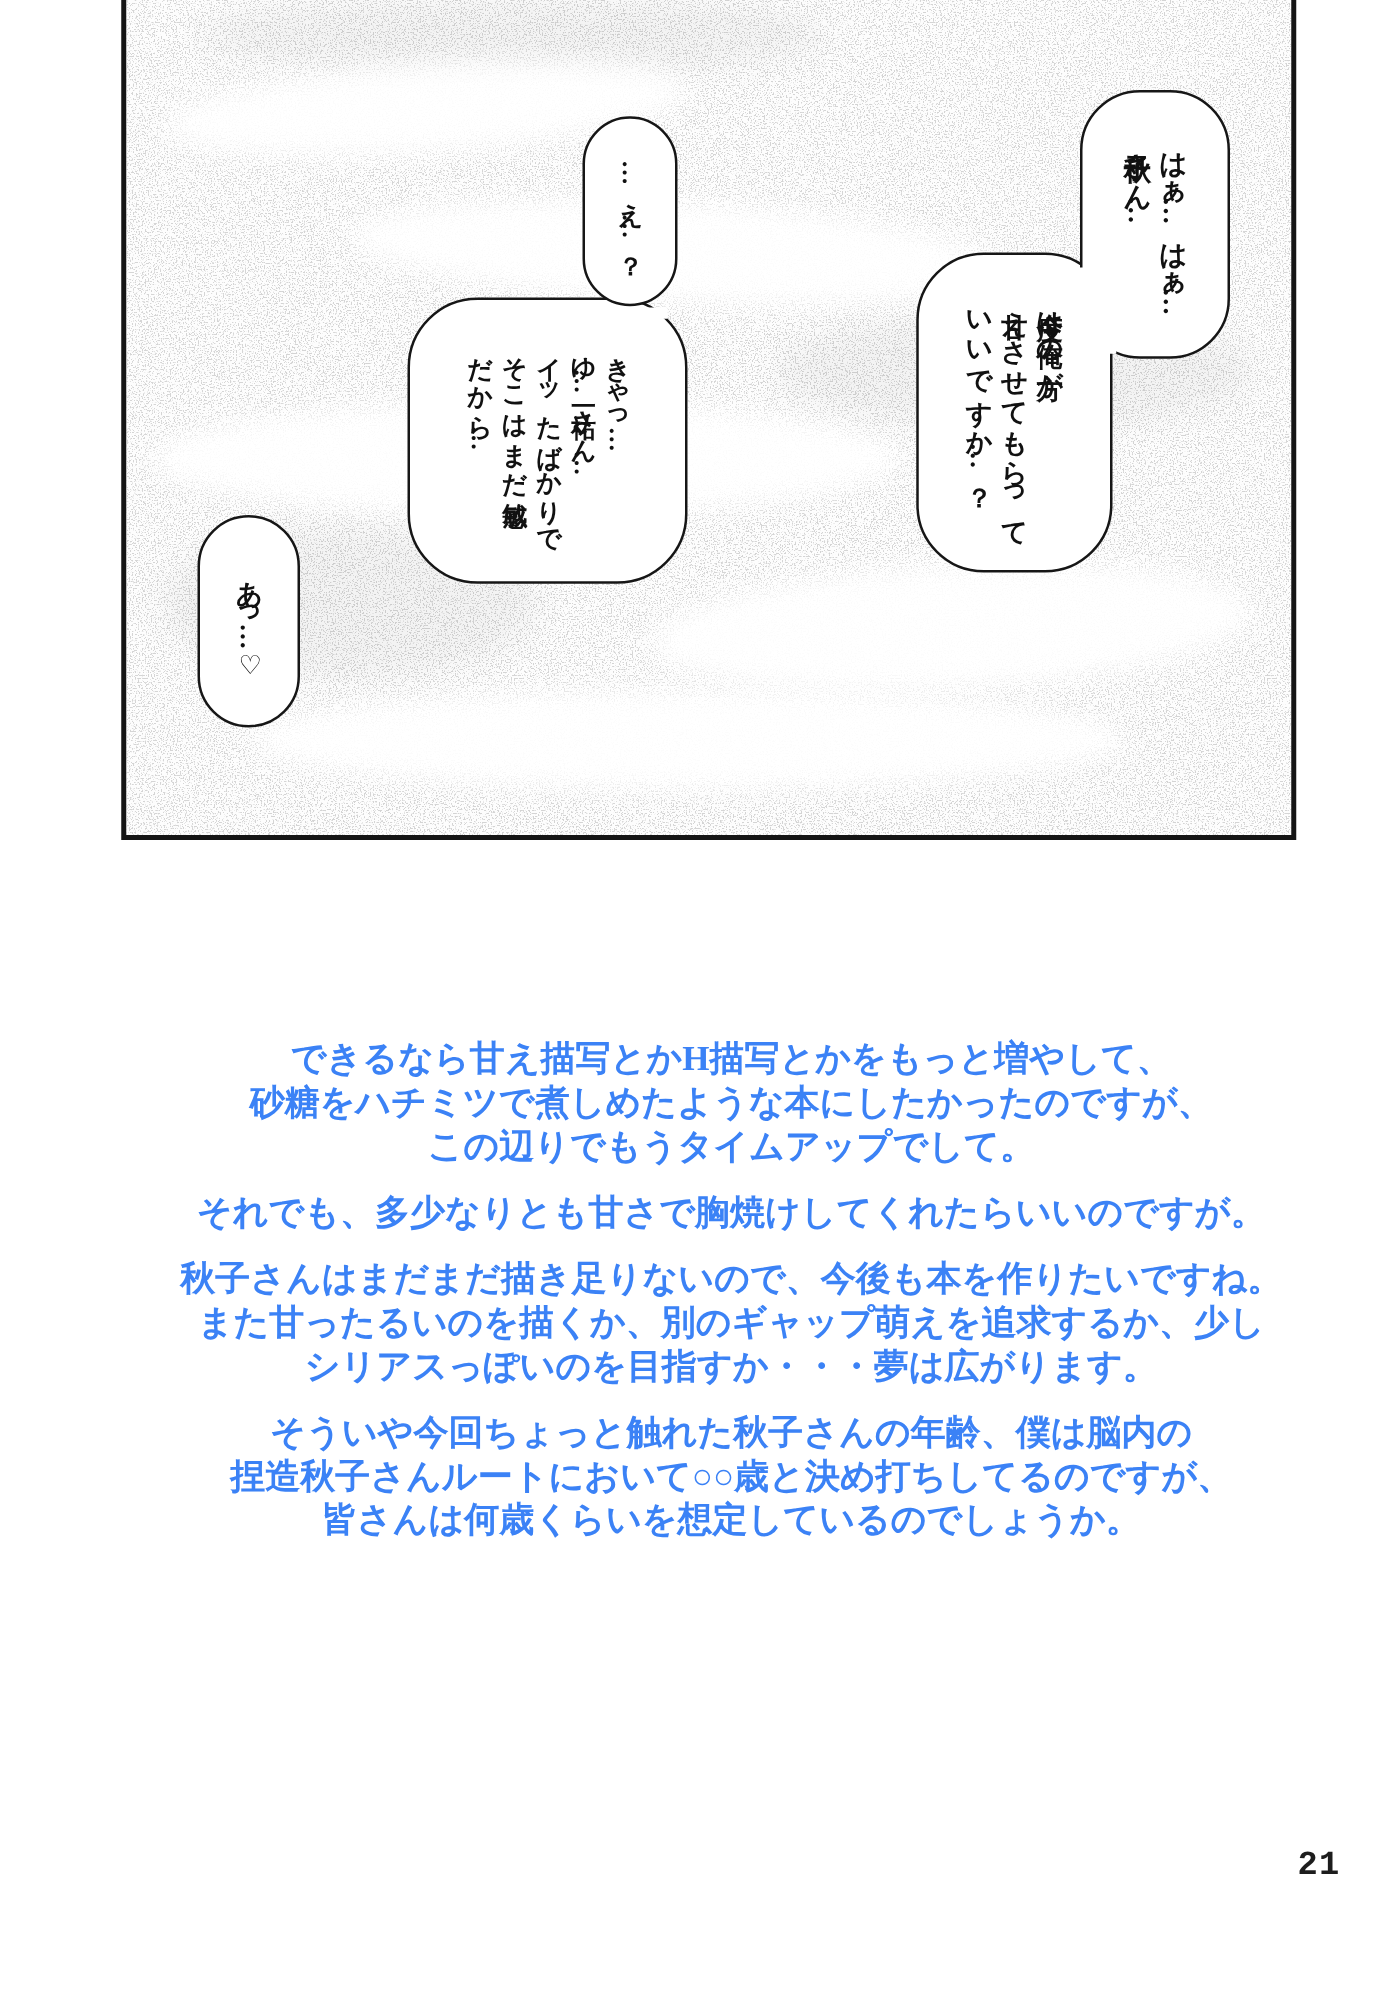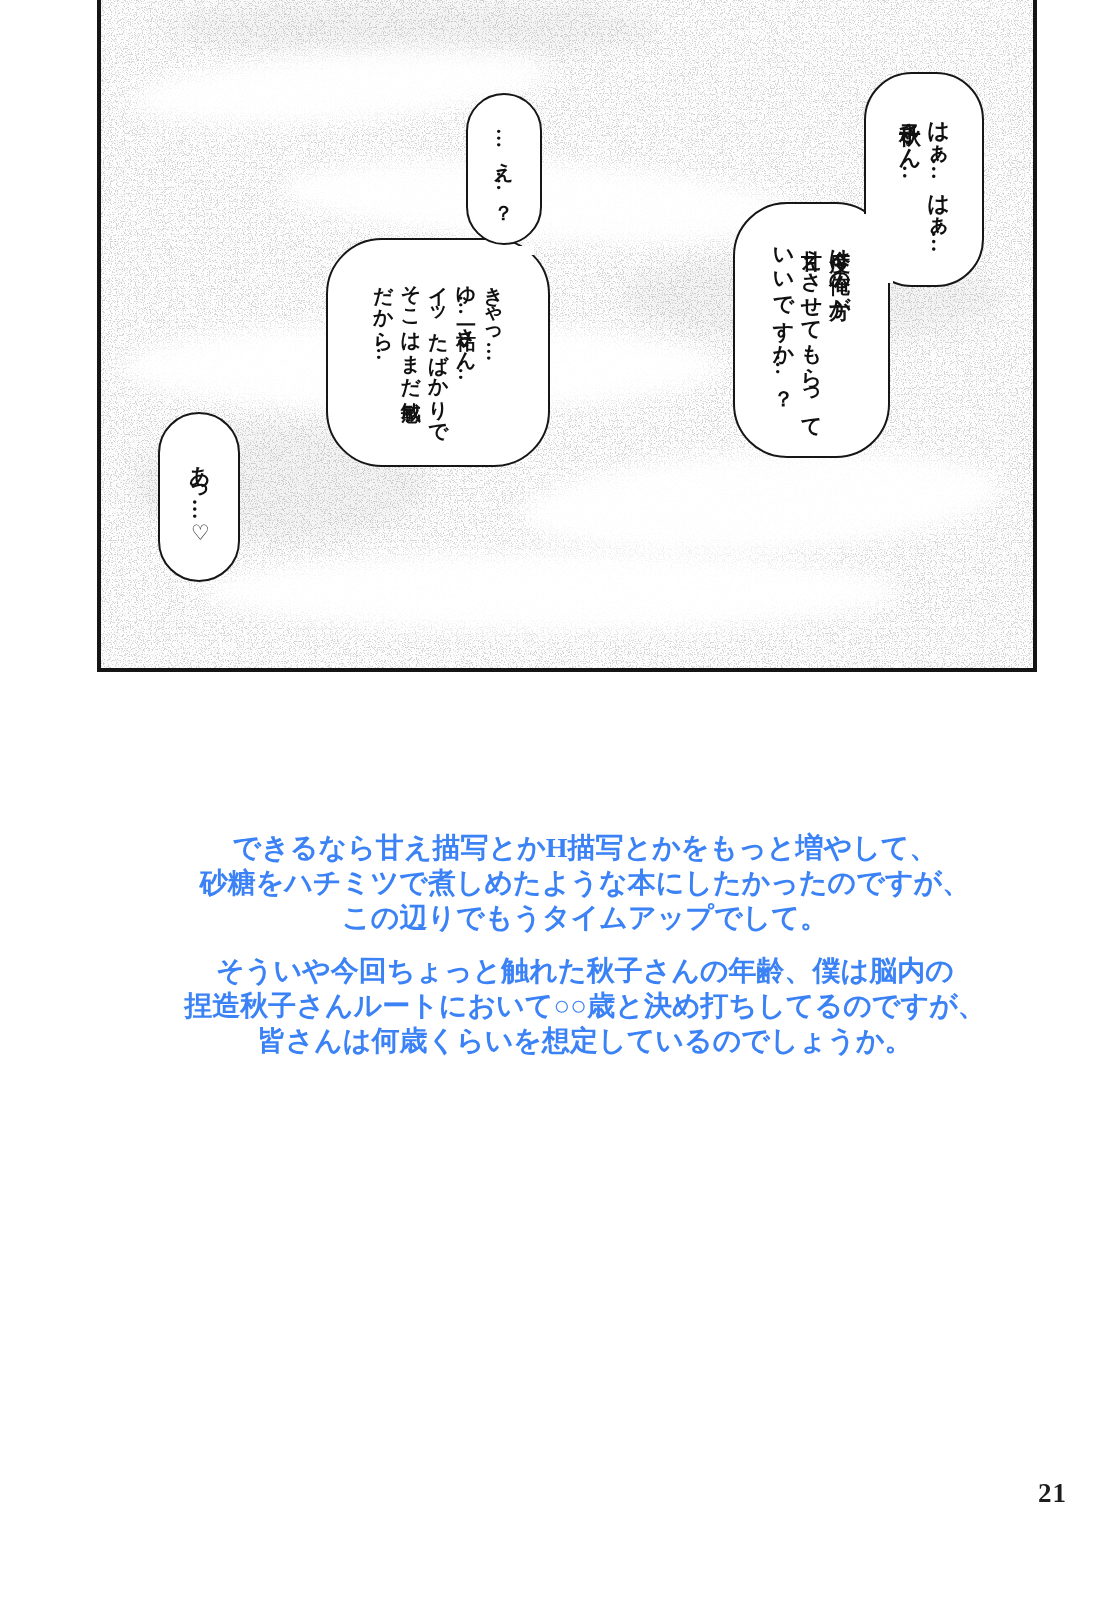--- a/index.html
+++ b/index.html
@@ -50,21 +50,21 @@
   }
   .afterword p{margin:0 0 18px 0;white-space:pre-line;font-weight:600;}
 
   
   .footer-logo{
     position:absolute;left:85px;top:1396px;width:1000px;text-align:center;
     font-size:26px;color:#1a1a1a;letter-spacing:0.32em;word-spacing:0.8em;
   }
   .page-number{
     position:absolute;left:1038px;top:1478px;
-    font-family:Liberation Serif, serif;
+    font-family:Liberation Mono, monospace;
     font-size:27px;font-weight:700;color:#1d1d1d;letter-spacing:1px;
   }
 </style>
 </head>
 <body>
 
 <div class="page">
 
   <div class="panel">
     <svg class="texture" xmlns="http://www.w3.org/2000/svg" width="932" height="676">
@@ -107,20 +107,24 @@
       <span class="vtext">あっ…♡</span>
     </div>
     <div class="join joinA"></div>
     <div class="join joinB"></div>
   </div>
 
   <div class="afterword">
     <p>できるなら甘え描写とかH描写とかをもっと増やして、
 砂糖をハチミツで煮しめたような本にしたかったのですが、
 この辺りでもうタイムアップでして。</p>
+    <p>それでも、多少なりとも甘さで胸焼けしてくれたらいいのですが。</p>
+    <p>秋子さんはまだまだ描き足りないので、今後も本を作りたいですね。
+また甘ったるいのを描くか、別のギャップ萌えを追求するか、少し
+シリアスっぽいのを目指すか・・・夢は広がります。</p>
     <p>そういや今回ちょっと触れた秋子さんの年齢、僕は脳内の
 捏造秋子さんルートにおいて○○歳と決め打ちしてるのですが、
 皆さんは何歳くらいを想定しているのでしょうか。</p>
   </div>
 
   <div class="page-number">21</div>
 
 </div>
 
 </body></html>

